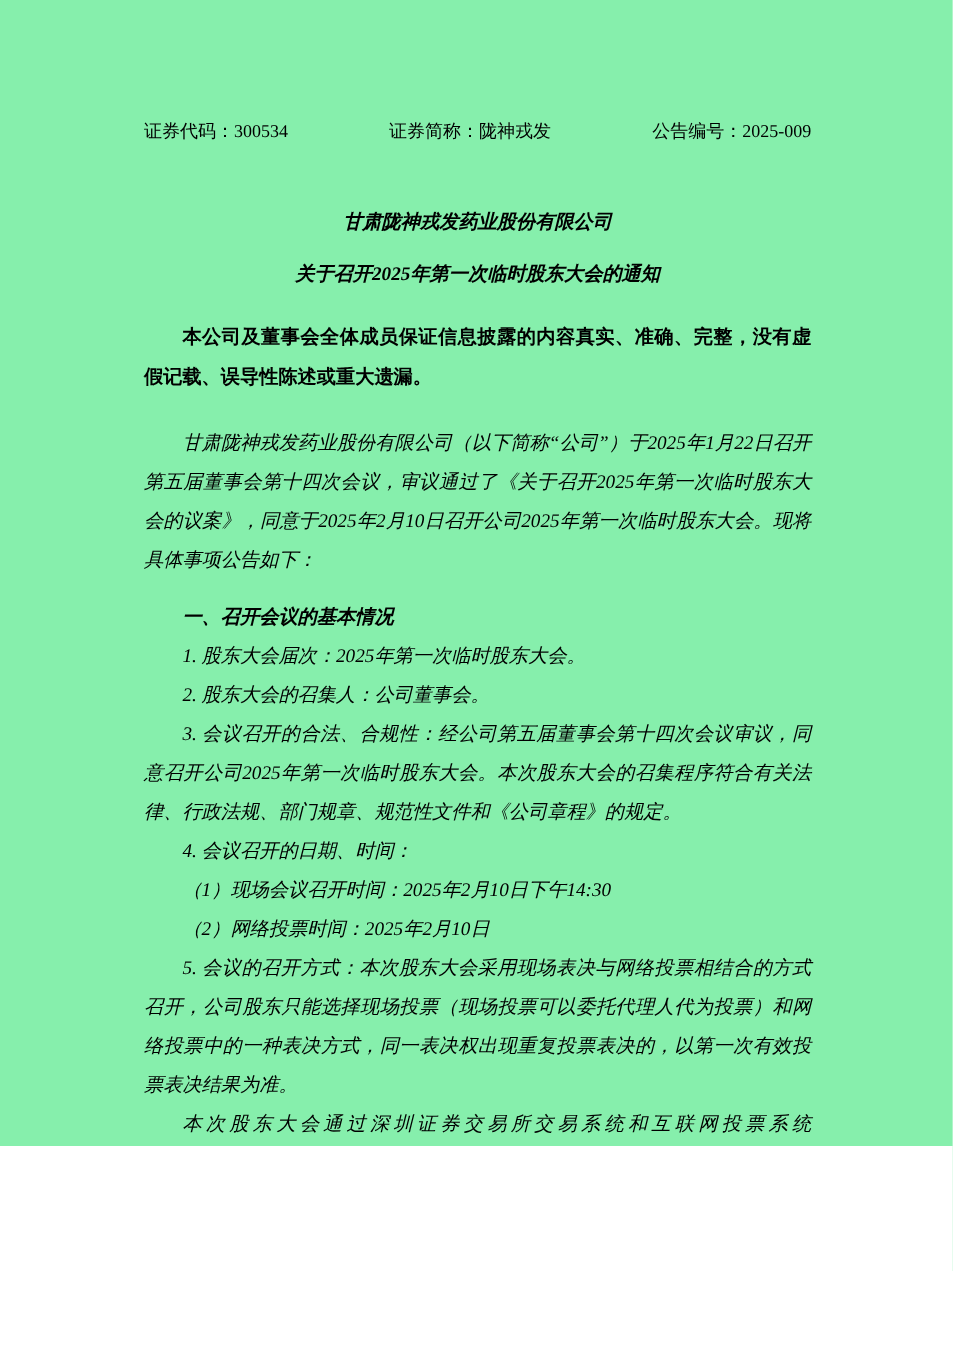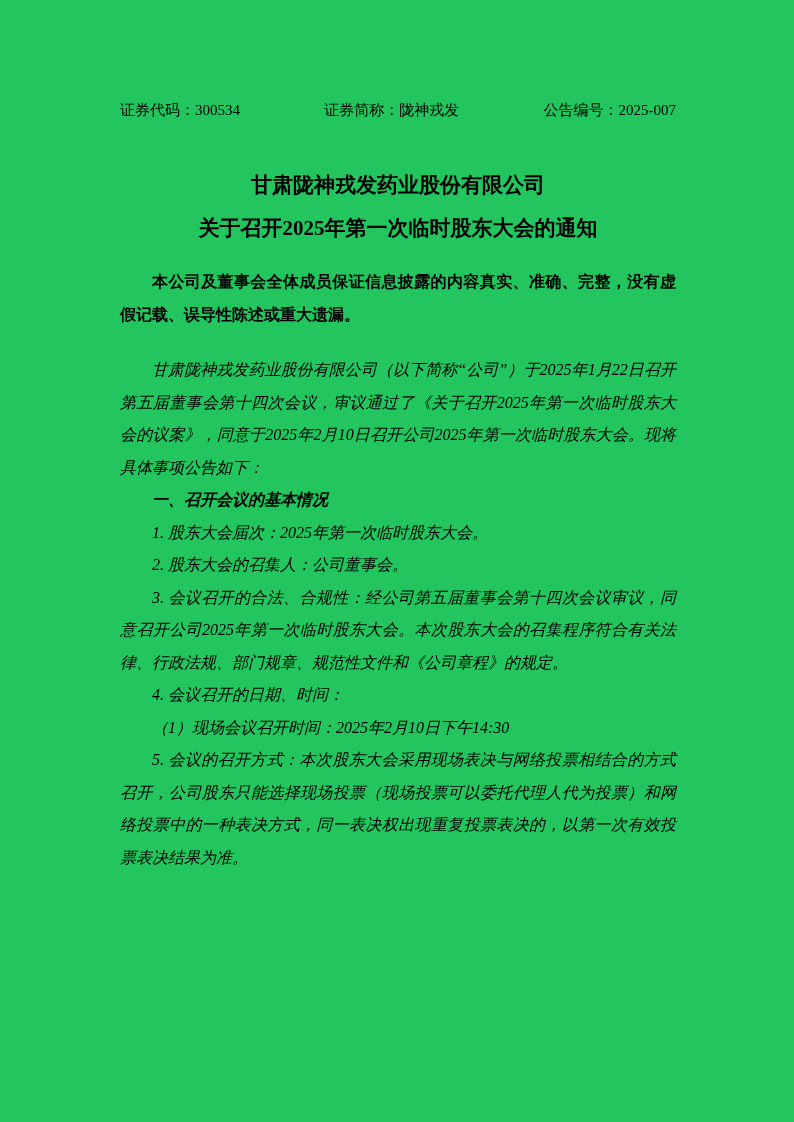--- a/index.html
+++ b/index.html
@@ -3,44 +3,45 @@
 <meta charset="utf-8">
 <style>
   html, body {
     margin: 0;
     padding: 0;
     background: #ffffff;
   }
   .page {
     position: relative;
     width: 794px;
-    height: 1122px;
+    height: 955px;
     margin: 0 auto;
-    background: #22c55e;
+    background: #86efac;
     color: #000000;
     font-family: "Liberation Serif", serif;
     overflow: hidden;
   }
   .content {
     padding: 100px 118px 0 120px;
   }
   .doc-header {
     display: flex;
     justify-content: space-between;
     align-items: baseline;
     font-size: 15px;
     line-height: 20px;
     white-space: nowrap;
   }
   .title-block {
     margin-top: 44px;
     text-align: center;
     font-weight: bold;
-    font-size: 21px;
+    font-size: 16px;
     line-height: 43px;
+    font-style: italic;
   }
   .doc-body {
     font-size: 16px;
     line-height: 32.5px;
   }
   .disclaimer {
     font-weight: bold;
     text-indent: 2em;
     text-align: justify;
   }
@@ -48,51 +49,54 @@
     margin-top: 23px;
     font-style: italic;
   }
   .paragraphs p {
     margin: 0;
     text-indent: 2em;
     text-align: justify;
   }
   .paragraphs p.heading {
     font-weight: bold;
+    margin-top: 15px;
   }
   .paragraphs p.spread {
     text-align-last: justify;
   }
 </style>
 </head>
 <body>
 
 <div class="page">
   <div class="content">
 
     <div class="doc-header">
       <span>证券代码：300534</span>
       <span>证券简称：陇神戎发</span>
-      <span>公告编号：2025-007</span>
+      <span>公告编号：2025-009</span>
     </div>
 
     <div class="title-block">
       <div>甘肃陇神戎发药业股份有限公司</div>
       <div>关于召开2025年第一次临时股东大会的通知</div>
     </div>
 
     <div class="doc-body">
       <p class="disclaimer">本公司及董事会全体成员保证信息披露的内容真实、准确、完整，没有虚假记载、误导性陈述或重大遗漏。</p>
 
       <div class="paragraphs">
         <p class="normal">甘肃陇神戎发药业股份有限公司（以下简称“公司”）于2025年1月22日召开第五届董事会第十四次会议，审议通过了《关于召开2025年第一次临时股东大会的议案》，同意于2025年2月10日召开公司2025年第一次临时股东大会。现将具体事项公告如下：</p>
         <p class="heading">一、召开会议的基本情况</p>
         <p class="normal">1. 股东大会届次：2025年第一次临时股东大会。</p>
         <p class="normal">2. 股东大会的召集人：公司董事会。</p>
         <p class="normal">3. 会议召开的合法、合规性：经公司第五届董事会第十四次会议审议，同意召开公司2025年第一次临时股东大会。本次股东大会的召集程序符合有关法律、行政法规、部门规章、规范性文件和《公司章程》的规定。</p>
         <p class="normal">4. 会议召开的日期、时间：</p>
         <p class="normal">（1）现场会议召开时间：2025年2月10日下午14:30</p>
+        <p class="normal">（2）网络投票时间：2025年2月10日</p>
         <p class="normal">5. 会议的召开方式：本次股东大会采用现场表决与网络投票相结合的方式召开，公司股东只能选择现场投票（现场投票可以委托代理人代为投票）和网络投票中的一种表决方式，同一表决权出现重复投票表决的，以第一次有效投票表决结果为准。</p>
+        <p class="spread">本次股东大会通过深圳证券交易所交易系统和互联网投票系统</p>
       </div>
     </div>
 
   </div>
 </div>
 
 </body></html>

